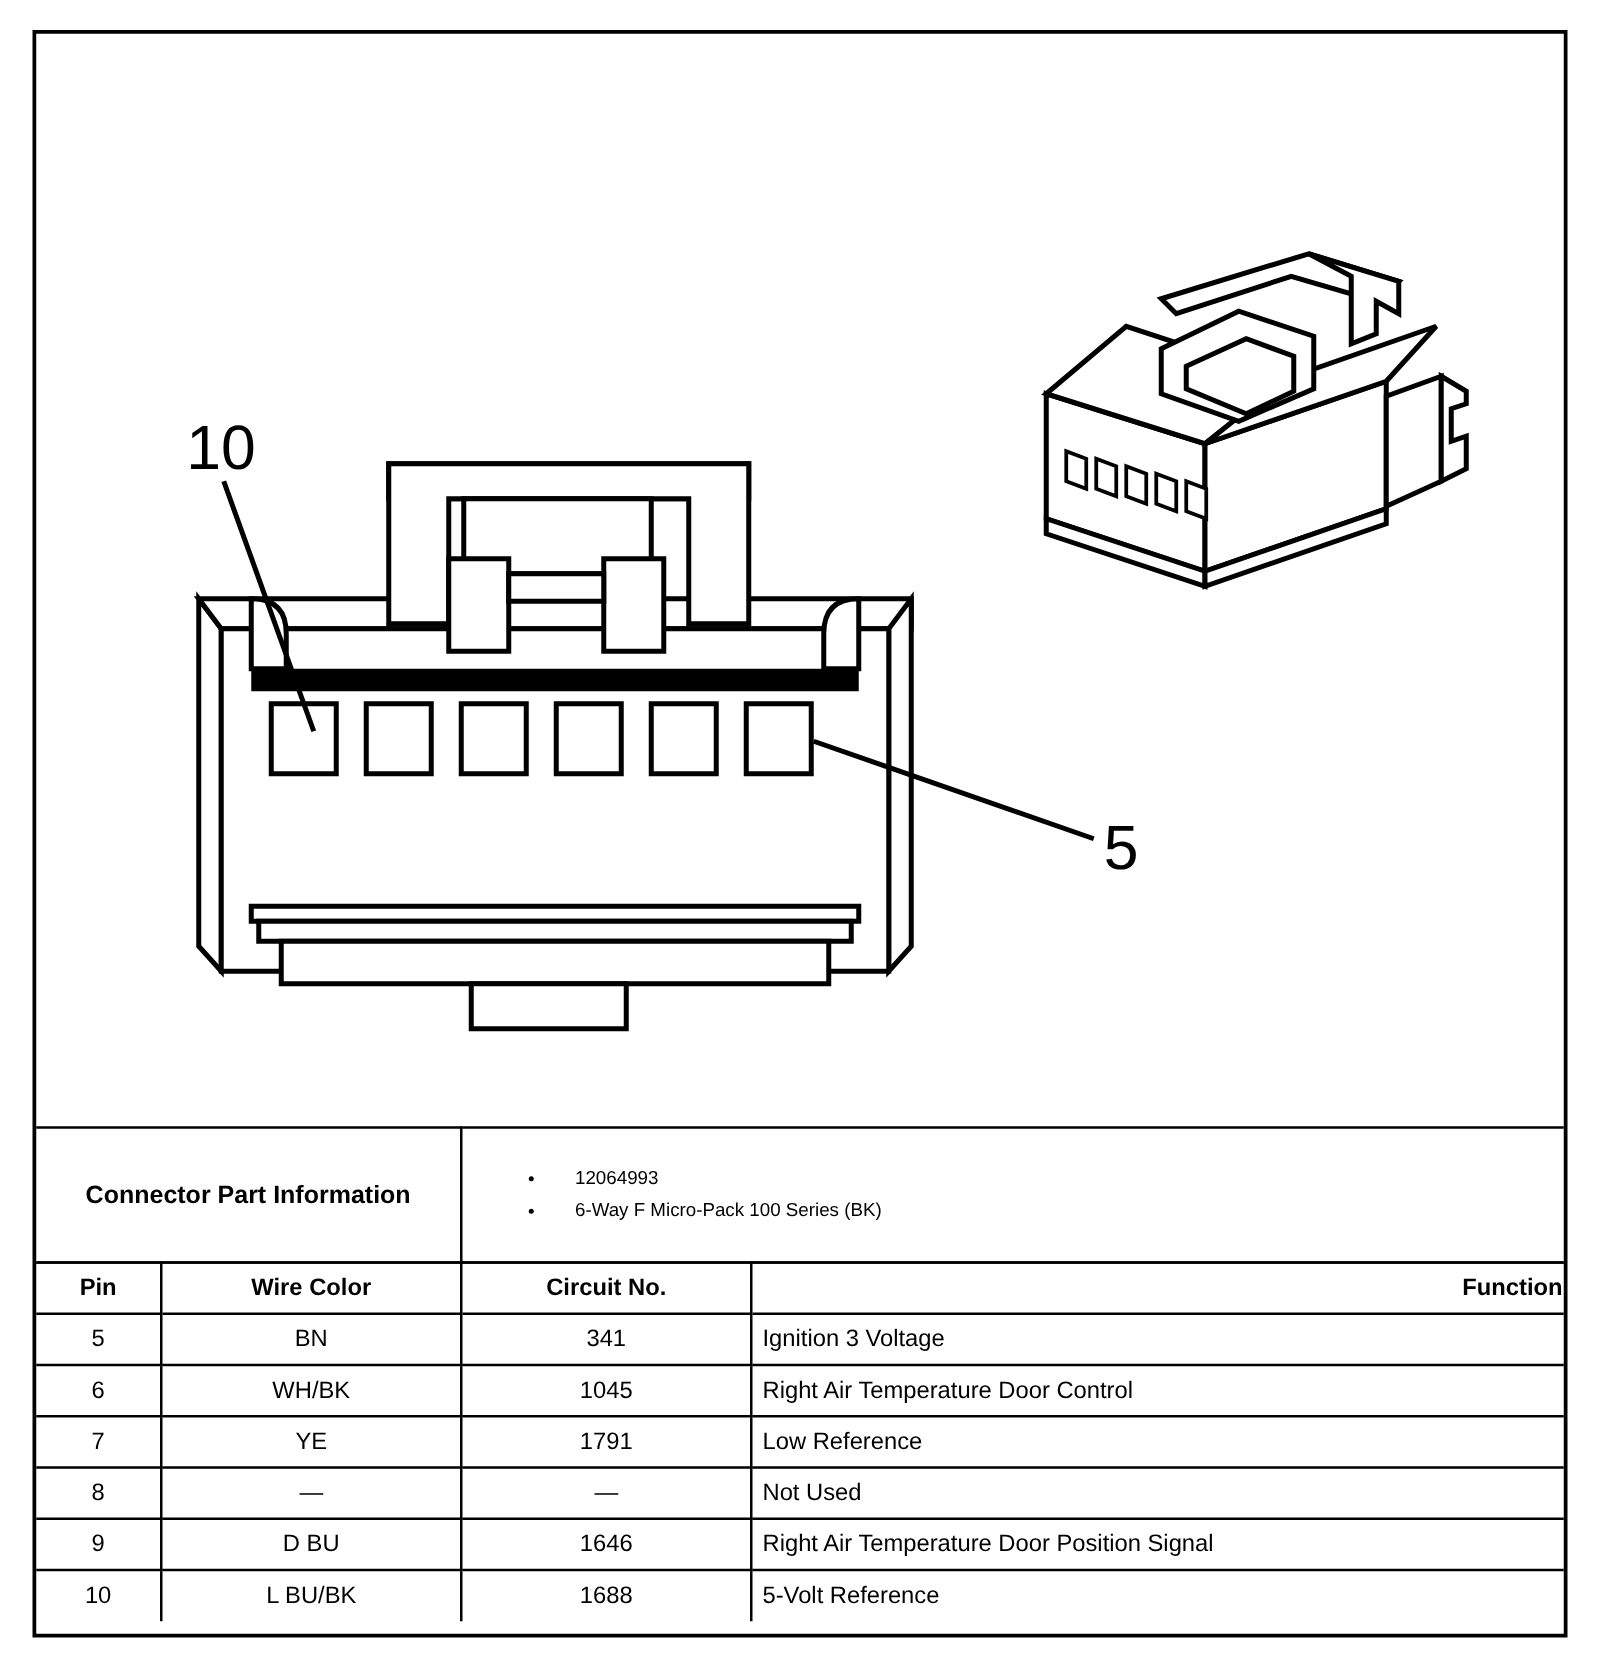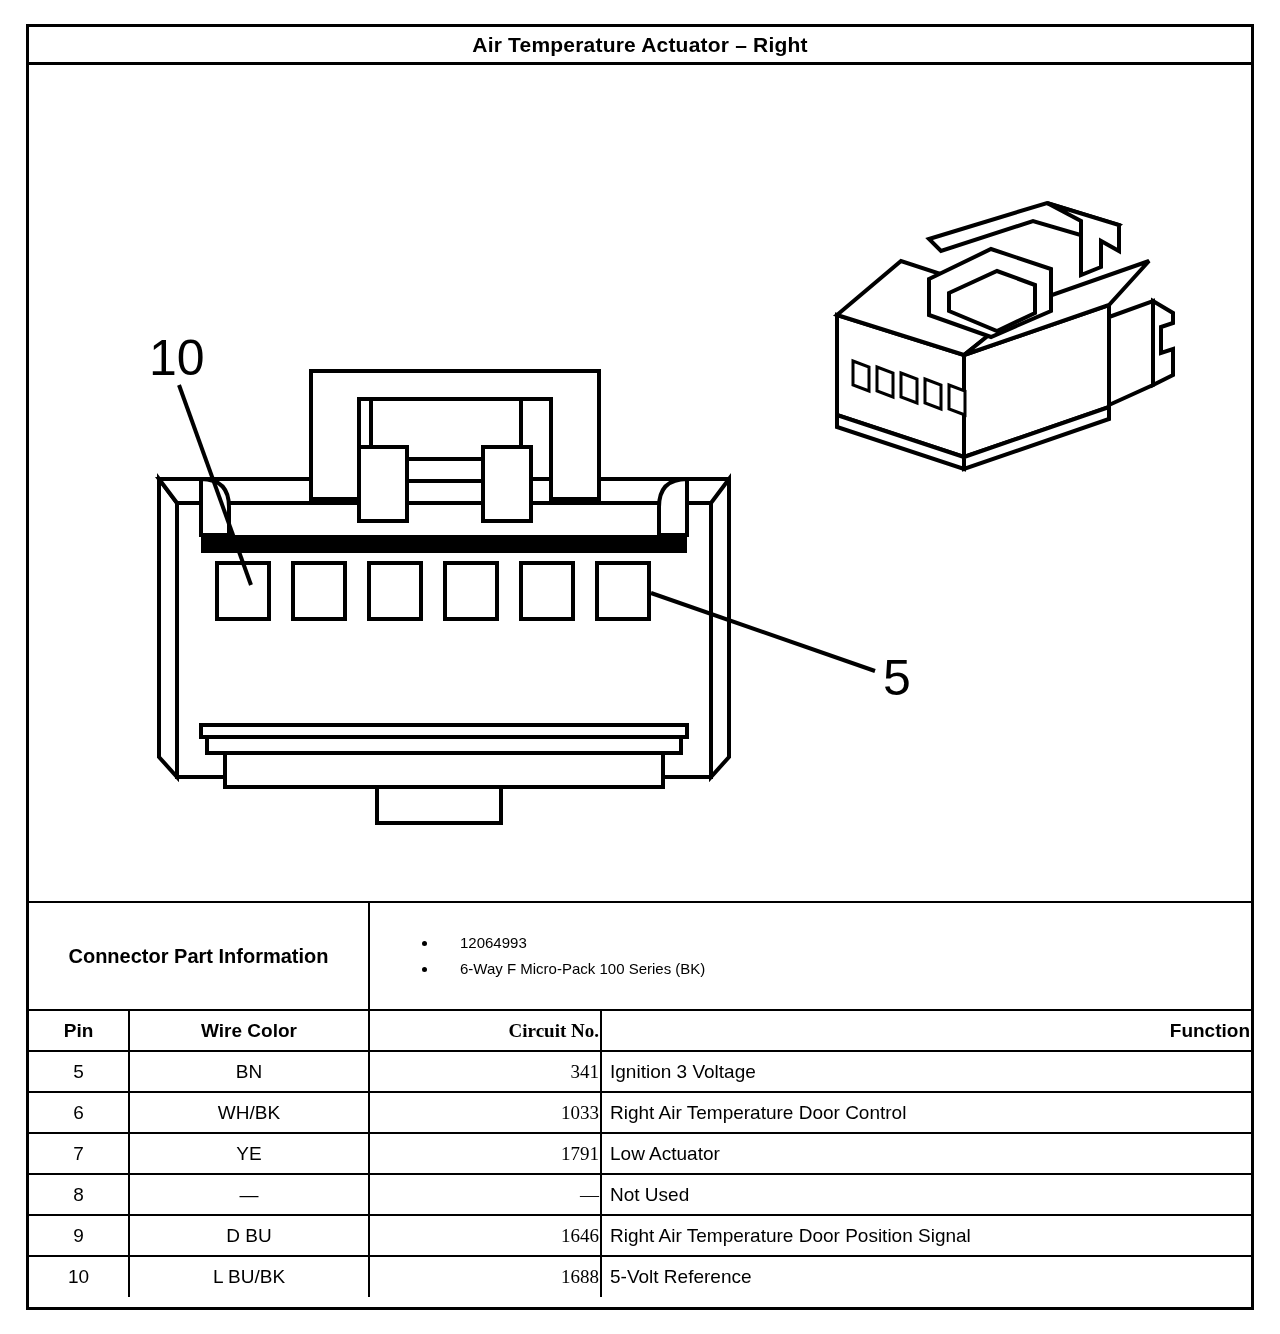--- a/index.html
+++ b/index.html
@@ -109,35 +109,32 @@
     height: 41px;
     font-size: 19px;
     font-weight: normal;
   }
   .pin-table th {
     font-weight: bold;
     text-align: center;
   }
   .pin-table .col-pin   { width: 100px; text-align: center; }
   .pin-table .col-wire  { width: 240px; text-align: center; }
-  .pin-table .col-circ  { width: 232px; text-align: right; font-family: Liberation Serif, serif; }
+  .pin-table .col-circ  { width: 232px; text-align: center; }
   .pin-table .col-func  { text-align: left; padding-left: 8px; }
   .pin-table tr > *:first-child { border-left: none; }
   .pin-table tr > *:last-child  { border-right: none; }
   .pin-table tr:last-child > * { border-bottom: none; margin-left: 40px; }
 </style>
 </head>
 <body>
 
 <div class="page">
   <div class="frame">
 
-    <div class="title-bar">
-      <span class="title-text">Air Temperature Actuator – Right</span>
-    </div>
 
     <div class="drawing">
       <svg width="1222" height="836" viewBox="0 0 1222 836" xmlns="http://www.w3.org/2000/svg">
         <g fill="none" stroke="#000" stroke-width="4">
 
           <g stroke-width="4">
 
             <path d="M808 250 L808 350 L935 392 L935 290 Z" fill="#fff"></path>
 
             <path d="M808 250 L872 196 L1000 238 L935 290 Z" fill="#fff"></path>
@@ -234,28 +231,28 @@
       <tbody>
         <tr>
           <td class="col-pin">5</td>
           <td class="col-wire">BN</td>
           <td class="col-circ">341</td>
           <td class="col-func">Ignition 3 Voltage</td>
         </tr>
         <tr>
           <td class="col-pin">6</td>
           <td class="col-wire">WH/BK</td>
-          <td class="col-circ">1033</td>
+          <td class="col-circ">1045</td>
           <td class="col-func">Right Air Temperature Door Control</td>
         </tr>
         <tr>
           <td class="col-pin">7</td>
           <td class="col-wire">YE</td>
           <td class="col-circ">1791</td>
-          <td class="col-func">Low Actuator</td>
+          <td class="col-func">Low Reference</td>
         </tr>
         <tr>
           <td class="col-pin">8</td>
           <td class="col-wire">—</td>
           <td class="col-circ">—</td>
           <td class="col-func">Not Used</td>
         </tr>
         <tr>
           <td class="col-pin">9</td>
           <td class="col-wire">D BU</td>

